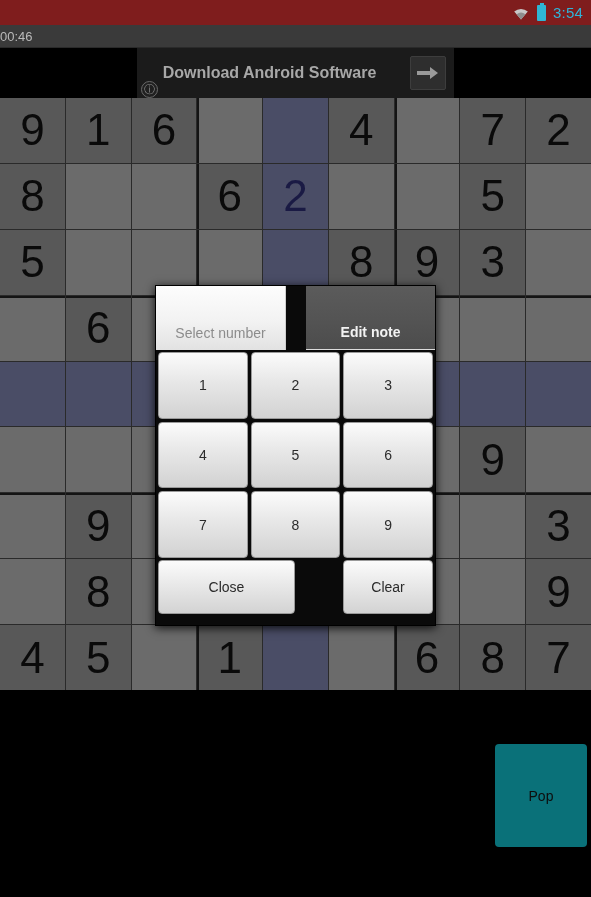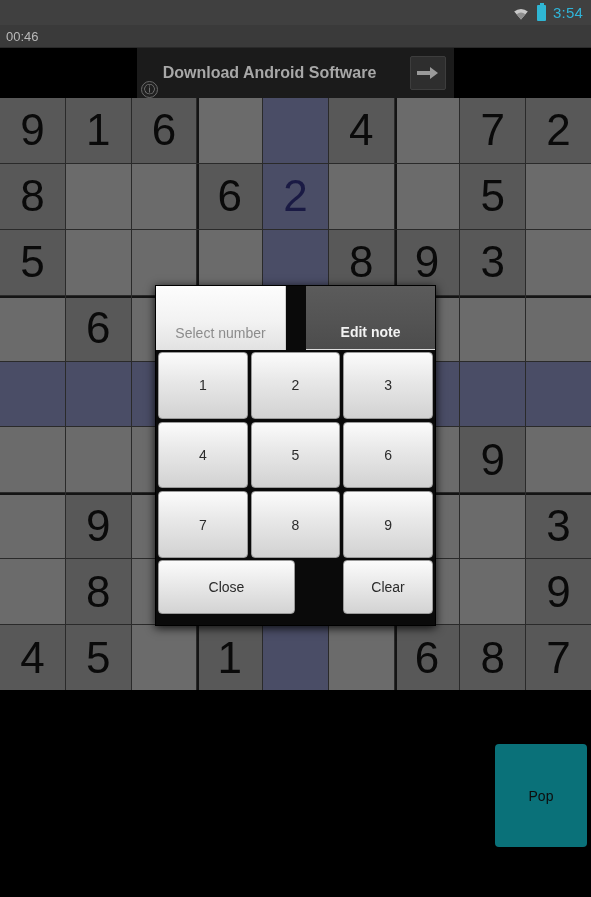--- a/index.html
+++ b/index.html
@@ -7,38 +7,38 @@
     width: 591px; height: 897px;
     background: #000;
     font-family: "Liberation Sans", sans-serif;
     overflow: hidden;
   }
   #root { position: relative; width: 591px; height: 897px; background: #000; }
 
   
   .statusbar {
     position: absolute; top: 0; left: 0; width: 591px; height: 25px;
-    background: #404040; display: flex; align-items: center;
+    background: #7f1d1d; display: flex; align-items: center;
     justify-content: flex-end; padding-right: 8px; gap: 7px;
   }
   .wifi-icon { width: 18px; height: 14px; position: relative; }
   .wifi-icon svg { display: block; }
   .batt-icon { width: 9px; height: 16px; background: #2fb6d4; border-radius: 1px; position: relative; }
   .batt-icon::before {
     content: ""; position: absolute; top: -2px; left: 2.5px;
     width: 4px; height: 2px; background: #2fb6d4;
   }
   .clock { color: #30b4d8; font-size: 15px; letter-spacing: .2px; }
 
   
   .titlebar {
     position: absolute; top: 25px; left: 0; width: 591px; height: 23px;
     background: #3a3a3a;
     border-bottom: 1px solid #2a2a2a;
-    display: flex; align-items: center; padding-left: 6px;
+    display: flex; align-items: center; padding-left: 0;
   }
   .timer { color: #b9b9b9; font-size: 13px; }
 
   
   .adzone {
     position: absolute; top: 48px; left: 0; width: 518px; height: 50px;
     background: #000;
   }
   .adbanner {
     position: absolute; left: 137px; top: 0; width: 317px; height: 50px;

